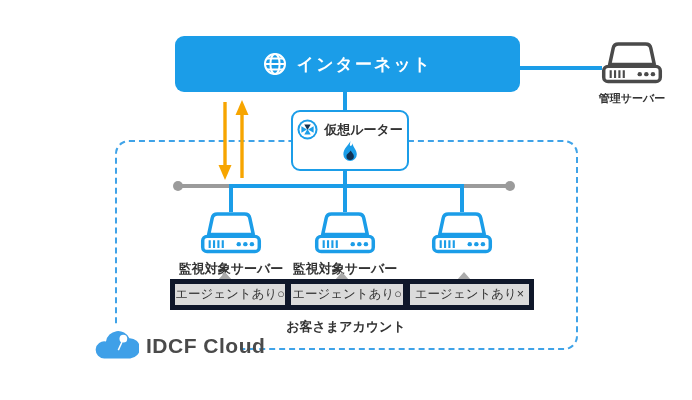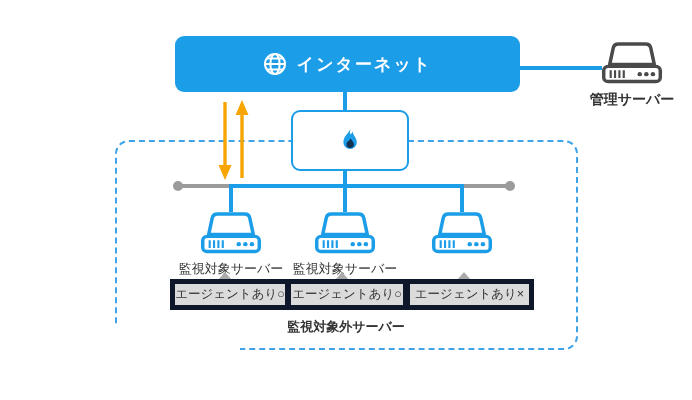--- a/index.html
+++ b/index.html
@@ -14,21 +14,21 @@
     z-index:4;
   }
   .internet-banner .label{color:#fff;font-size:17px;font-weight:bold;letter-spacing:2px;}
   
   .h-line-mgmt{position:absolute;left:518px;top:66px;width:84px;height:4px;background:#1b9de8;z-index:2;}
   .v-line-top{position:absolute;left:343px;top:90px;width:4px;height:23px;background:#1b9de8;z-index:2;}
   .v-line-mid{position:absolute;left:343px;top:165px;width:4px;height:22px;background:#1b9de8;z-index:2;}
   
   .mgmt-server{position:absolute;left:580px;top:40px;width:104px;text-align:center;z-index:3;}
   .mgmt-server svg{color:#4a4a4a;}
-  .mgmt-server .label{font-size:14px;font-weight:600;color:#333;margin-top:2px;}
+  .mgmt-server .label{font-size:11px;font-weight:600;color:#333;margin-top:2px;}
   
   .account-box{
     position:absolute;left:115px;top:140px;width:459px;height:206px;
     border:2px dashed #3fa3e8;border-radius:14px;z-index:1;background:transparent;
   }
   .account-label{position:absolute;left:276px;top:318px;width:140px;text-align:center;
     font-size:13px;font-weight:600;color:#333;z-index:2;}
   
   .traffic-arrows{position:absolute;left:215px;top:98px;z-index:3;}
   
@@ -43,21 +43,21 @@
   .bus-gray{position:absolute;left:178px;top:184px;width:332px;height:4px;background:#9b9b9b;z-index:2;}
   .bus-dot{position:absolute;top:181px;width:10px;height:10px;border-radius:50%;background:#9b9b9b;z-index:2;}
   .bus-dot.left{left:173px;} .bus-dot.right{left:505px;}
   .bus-blue{position:absolute;left:230px;top:184px;width:234px;height:4px;background:#1b9de8;z-index:2;}
   .drop{position:absolute;top:184px;width:4px;height:28px;background:#1b9de8;z-index:2;}
   .drop.d1{left:229px;} .drop.d2{left:343px;} .drop.d3{left:460px;}
   
   .server{position:absolute;top:210px;width:140px;text-align:center;z-index:3;}
   .server.s1{left:161px;} .server.s2{left:275px;} .server.s3{left:392px;}
   .server svg{color:#1b9de8;}
-  .server .label{font-size:13px;font-weight:400;color:#333;margin-top:1px;white-space:nowrap;}
+  .server .label{font-size:13px;font-weight:700;color:#333;margin-top:1px;white-space:nowrap;}
   
   .badge{position:absolute;top:279px;height:21px;line-height:21px;background:#dbdbdb;
     border:5px solid #0f172a;text-align:center;font-size:12.5px;color:#333;z-index:3;white-space:nowrap;}
   .badge.b1{left:170px;width:110px;} .badge.b2{left:286px;width:112px;} .badge.b3{left:405px;width:119px;}
   .badge-tip{position:absolute;top:272px;width:0;height:0;z-index:3;
     border-left:7px solid transparent;border-right:7px solid transparent;border-bottom:8px solid #ababab;}
   .badge-tip.t1{left:218px;} .badge-tip.t2{left:335px;} .badge-tip.t3{left:457px;}
   
   .logo-patch{position:absolute;left:90px;top:326px;width:150px;height:40px;background:#fff;z-index:5;}
   .logo{position:absolute;left:93px;top:329px;display:flex;align-items:center;gap:7px;z-index:6;}
@@ -91,32 +91,45 @@
         <path d="M10 31v8 M14.5 31v8 M19 31v8 M23.5 31v8" stroke="currentColor" stroke-width="2.2"></path>
         <circle cx="40" cy="35" r="2.3" fill="currentColor"></circle>
         <circle cx="46.8" cy="35" r="2.3" fill="currentColor"></circle>
         <circle cx="53.6" cy="35" r="2.3" fill="currentColor"></circle>
       </svg>
     </span>
     <div class="label">管理サーバー</div>
   </div>
 
   <div class="account-box"></div>
-  <div class="account-label">監視対象外サーバー</div>
+  <div class="account-label">お客さまアカウント</div>
 
   <div class="traffic-arrows">
     <svg width="40" height="84" viewBox="0 0 40 84">
       <line x1="10" y1="4" x2="10" y2="69" stroke="#f7a500" stroke-width="3.4"></line>
       <polygon points="3.5,67 16.5,67 10,82" fill="#f7a500"></polygon>
       <line x1="27" y1="15" x2="27" y2="80" stroke="#f7a500" stroke-width="3.4"></line>
       <polygon points="20.5,17 33.5,17 27,2" fill="#f7a500"></polygon>
     </svg>
   </div>
 
   <div class="router-box">
+    <div class="router-row">
+      <span style="display:flex;">
+        <svg width="21" height="21" viewBox="0 0 22 22">
+          <circle cx="11" cy="11" r="10.5" fill="#1b9de8"></circle>
+          <circle cx="11" cy="11" r="8.4" fill="#fff"></circle>
+          <polygon points="11,11.6 7.6,5.8 14.4,5.8" fill="#123253"></polygon>
+          <polygon points="10.4,11 4.6,7.6 4.6,14.4" fill="#1b9de8"></polygon>
+          <polygon points="11.6,11 17.4,7.6 17.4,14.4" fill="#1b9de8"></polygon>
+          <polygon points="11,10.4 7.6,16.2 14.4,16.2" fill="#1b9de8"></polygon>
+        </svg>
+      </span>
+      <span class="label">仮想ルーター</span>
+    </div>
     <span style="display:flex;">
       <svg width="20" height="23" viewBox="0 0 22 26">
         <path d="M11.5 0 C 9.5 5 3.5 8.2 3.5 15 A 7.6 7.6 0 0 0 18.7 15 C 18.7 10.2 14.6 7.6 13.8 2.6 C 13.3 5.6 11.4 6.8 10.8 4.4 Z" fill="#1b9de8"></path>
         <path d="M7 17.2 a4.2 4.2 0 0 0 8.4 0 c 0 -2.6 -2.2 -3.6 -3.7 -6.4 c -1.2 2.8 -4.7 3.6 -4.7 6.4 z" fill="#123253"></path>
       </svg>
     </span>
   </div>
 
   <div class="bus-gray"></div>
   <div class="bus-dot left"></div>
@@ -168,14 +181,24 @@
   </div>
 
   <div class="badge-tip t1"></div>
   <div class="badge-tip t2"></div>
   <div class="badge-tip t3"></div>
   <div class="badge b1">エージェントあり○</div>
   <div class="badge b2">エージェントあり○</div>
   <div class="badge b3">エージェントあり×</div>
 
   <div class="logo-patch"></div>
+  <div class="logo">
+    <span style="display:flex;">
+      <svg width="46" height="34" viewBox="0 0 50 37">
+        <path d="M12.5 32 a9.3 9.3 0 1 1 1.6 -18.4 A13.4 13.4 0 0 1 39.5 10 A9 9 0 0 1 40.5 32 Z" fill="#3fa0e8"></path>
+        <circle cx="33" cy="10.5" r="4.2" fill="#fff"></circle>
+        <path d="M31.5 14.2 L27.5 23" stroke="#fff" stroke-width="1.6" fill="none"></path>
+      </svg>
+    </span>
+    <span class="text">IDCF Cloud</span>
+  </div>
 
 </div>
 
 </body></html>

